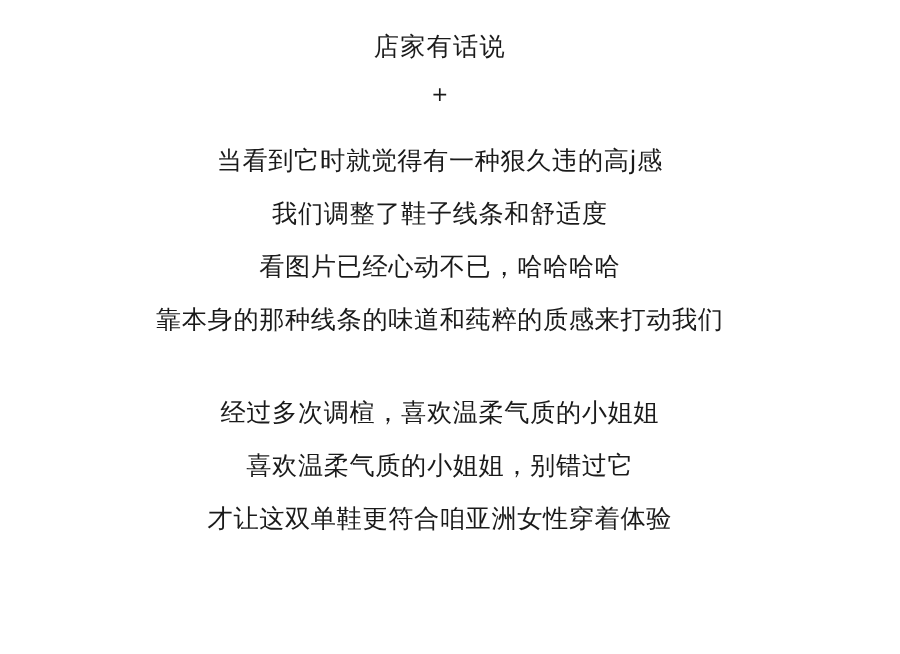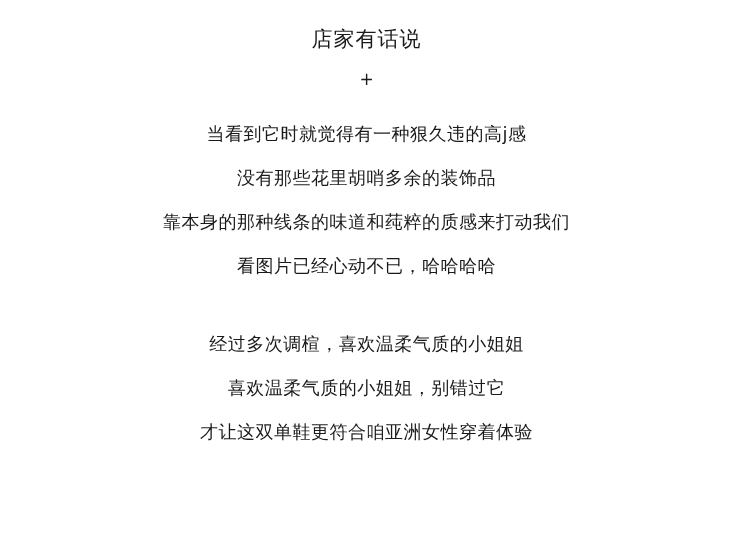--- a/index.html
+++ b/index.html
@@ -44,42 +44,42 @@
     width: 100%;
     text-align: center;
   }
   .block.first {
     margin-top: 18px;
   }
   .block.second {
     margin-top: 34px;
   }
   .line {
-    font-size: 18px;
+    font-size: 21px;
     line-height: 44px;
     letter-spacing: 0.5px;
     text-align: center;
     color: #1a1a1a;
     white-space: nowrap;
   }
 </style>
 </head>
 <body>
 
 <div class="page">
 
   <div class="headline">店家有话说</div>
 
   <div class="plus">+</div>
 
   <div class="block first">
     <div class="line">当看到它时就觉得有一种狠久违的高j感</div>
-    <div class="line">没有那些花里胡哨多余的装饰品</div>
+    <div class="line">我们调整了鞋子线条和舒适度</div>
+    <div class="line">看图片已经心动不已，哈哈哈哈</div>
     <div class="line">靠本身的那种线条的味道和莼粹的质感来打动我们</div>
-    <div class="line">看图片已经心动不已，哈哈哈哈</div>
   </div>
 
   <div class="block second">
     <div class="line">经过多次调楦，喜欢温柔气质的小姐姐</div>
     <div class="line">喜欢温柔气质的小姐姐，别错过它</div>
     <div class="line">才让这双单鞋更符合咱亚洲女性穿着体验</div>
   </div>
 
 </div>
 

